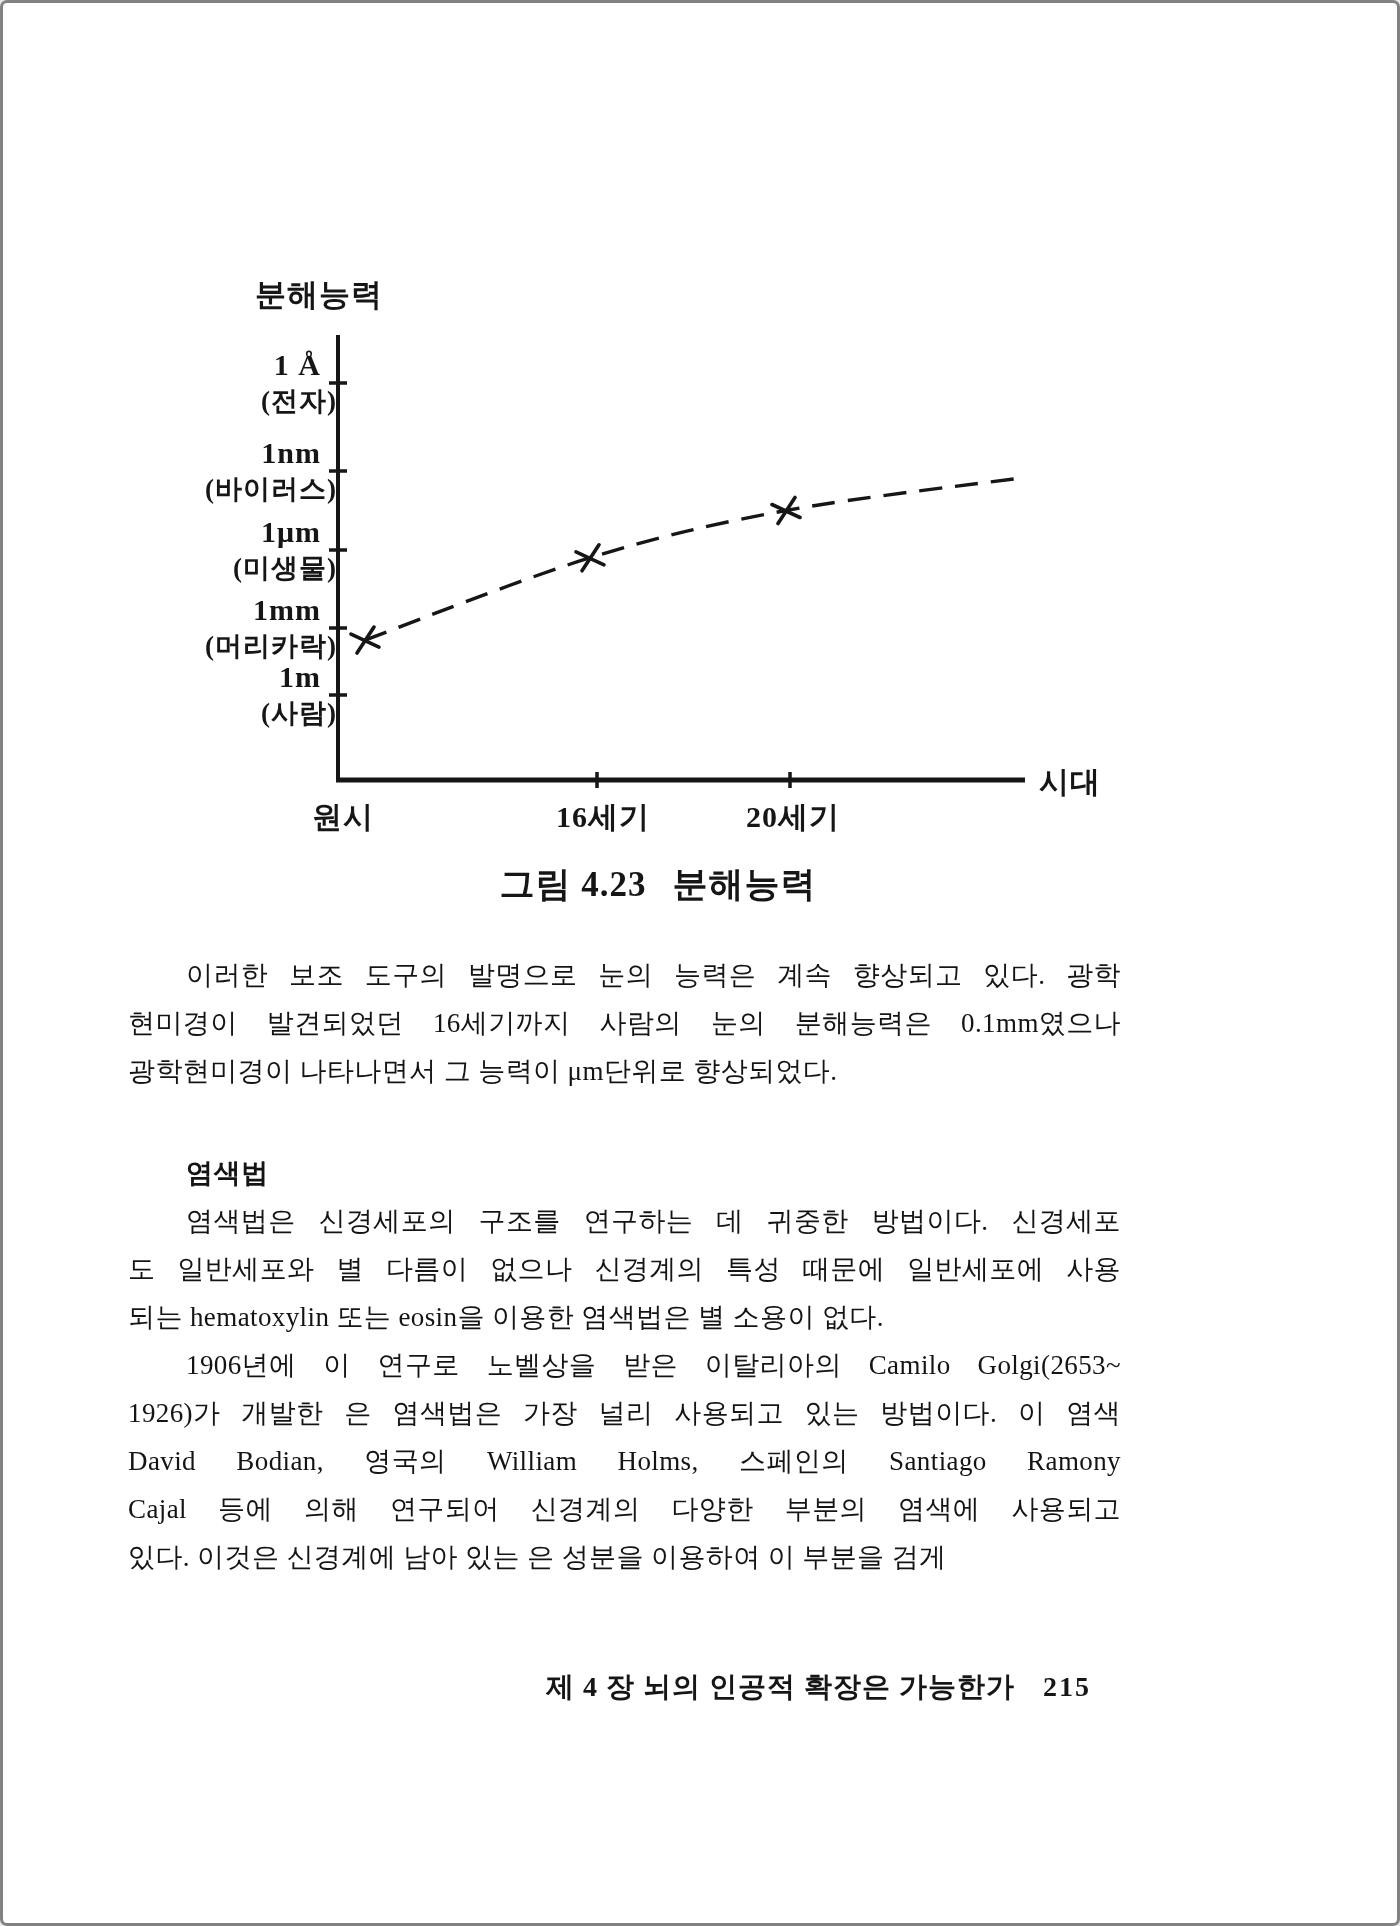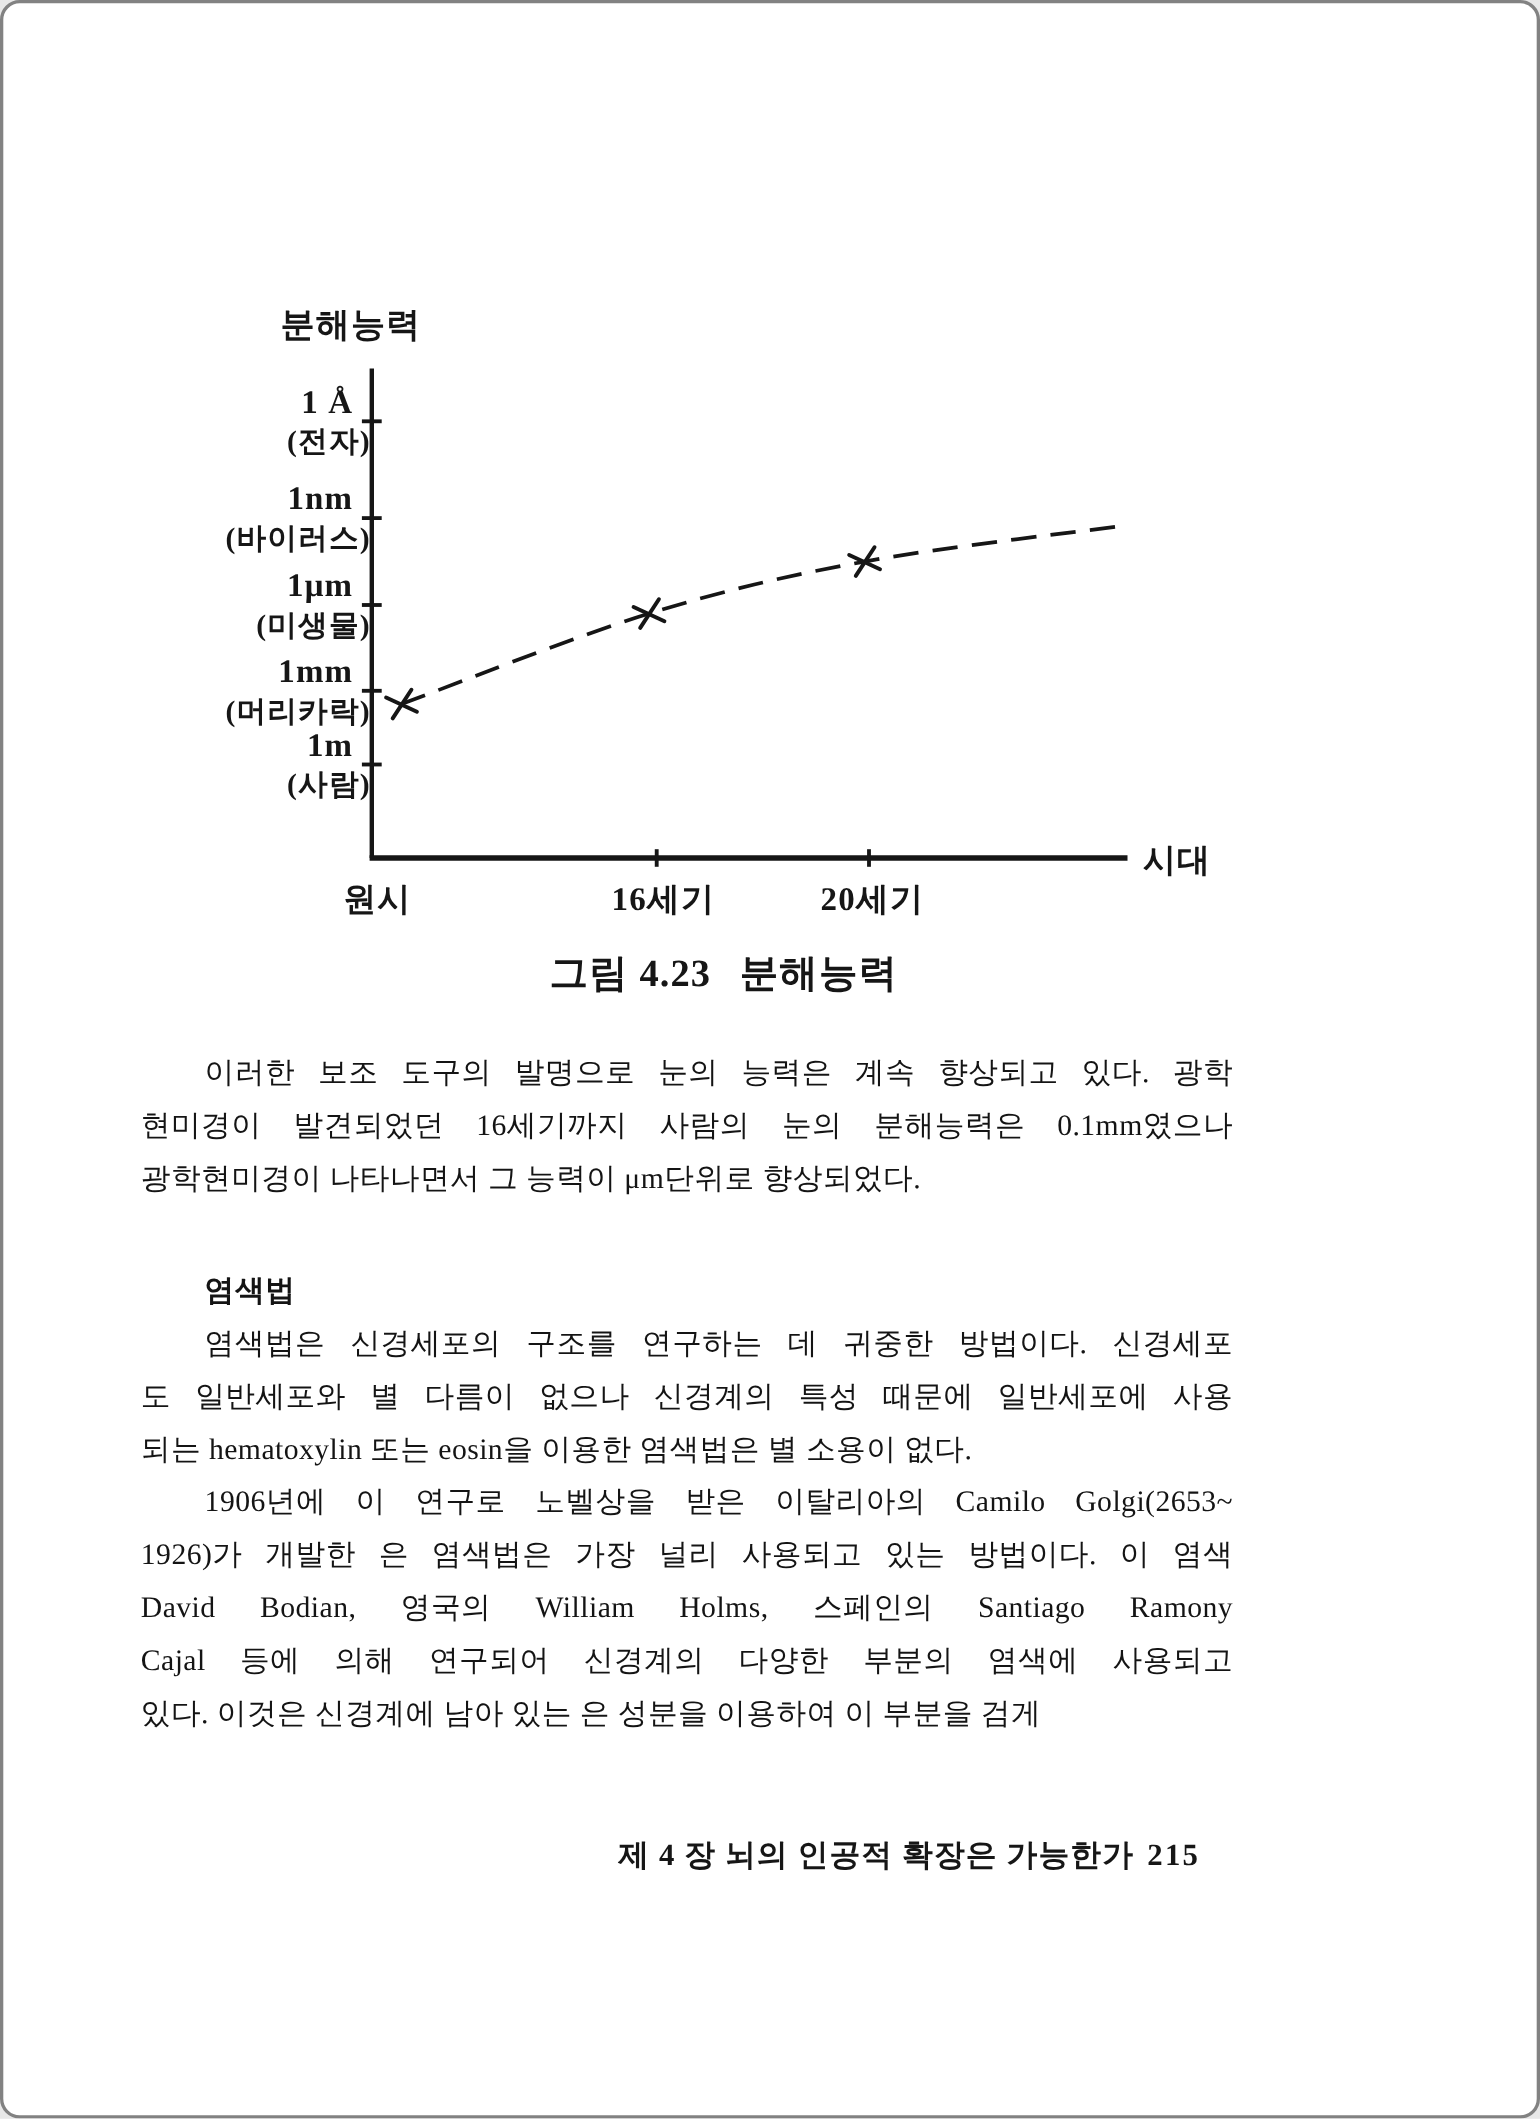--- a/index.html
+++ b/index.html
@@ -2,21 +2,21 @@
 <html><head>
 <meta charset="utf-8">
 <style>
   html,body{margin:0;padding:0;background:#e8e8e8;}
   .page{
     position:relative;
     width:1400px;height:1926px;
     box-sizing:border-box;
     background:#ffffff;
     border:3px solid #828282;
-    border-radius:18px;
+    border-radius:7px;
     overflow:hidden;
     font-family:"Liberation Serif","DejaVu Serif",serif;
     color:#151515;
   }
   .chart-wrap{position:absolute;left:0;top:0;width:1400px;height:930px;}
   .chart-wrap svg{position:absolute;left:0;top:0;}
   .figure-caption{
     position:absolute;left:125px;top:858px;width:1060px;
     text-align:center;font-size:35px;font-weight:600;letter-spacing:1px;
     color:#161616;
@@ -36,21 +36,21 @@
   .body-line.indent{text-indent:58px;}
   .body-heading{
     height:48px;margin-top:54px;padding-left:58px;
     font-weight:600;letter-spacing:0.6px;
   }
   .page-footer{
     position:absolute;left:125px;top:1660px;width:993px;height:48px;
     line-height:48px;text-align:right;padding-right:30px;box-sizing:border-box;
     font-size:28px;font-weight:600;letter-spacing:1px;color:#161616;
   }
-  .page-footer .pagenum{margin-left:12px;letter-spacing:2px;}
+  .page-footer .pagenum{margin-left:28px;letter-spacing:2px;}
 </style>
 </head>
 <body>
 
 <div class="page">
 
   <div class="chart-wrap">
     <svg id="chart-svg" width="1400" height="930" viewBox="0 0 1400 930">
         <text x="316" y="302" text-anchor="middle" font-size="31" fill="#161616" font-family="&quot;Liberation Serif&quot;,&quot;DejaVu Serif&quot;,serif" font-weight="600" letter-spacing="1">분해능력</text>
         <line x1="335" y1="332" x2="335" y2="777" stroke="#161616" stroke-width="4"></line>

